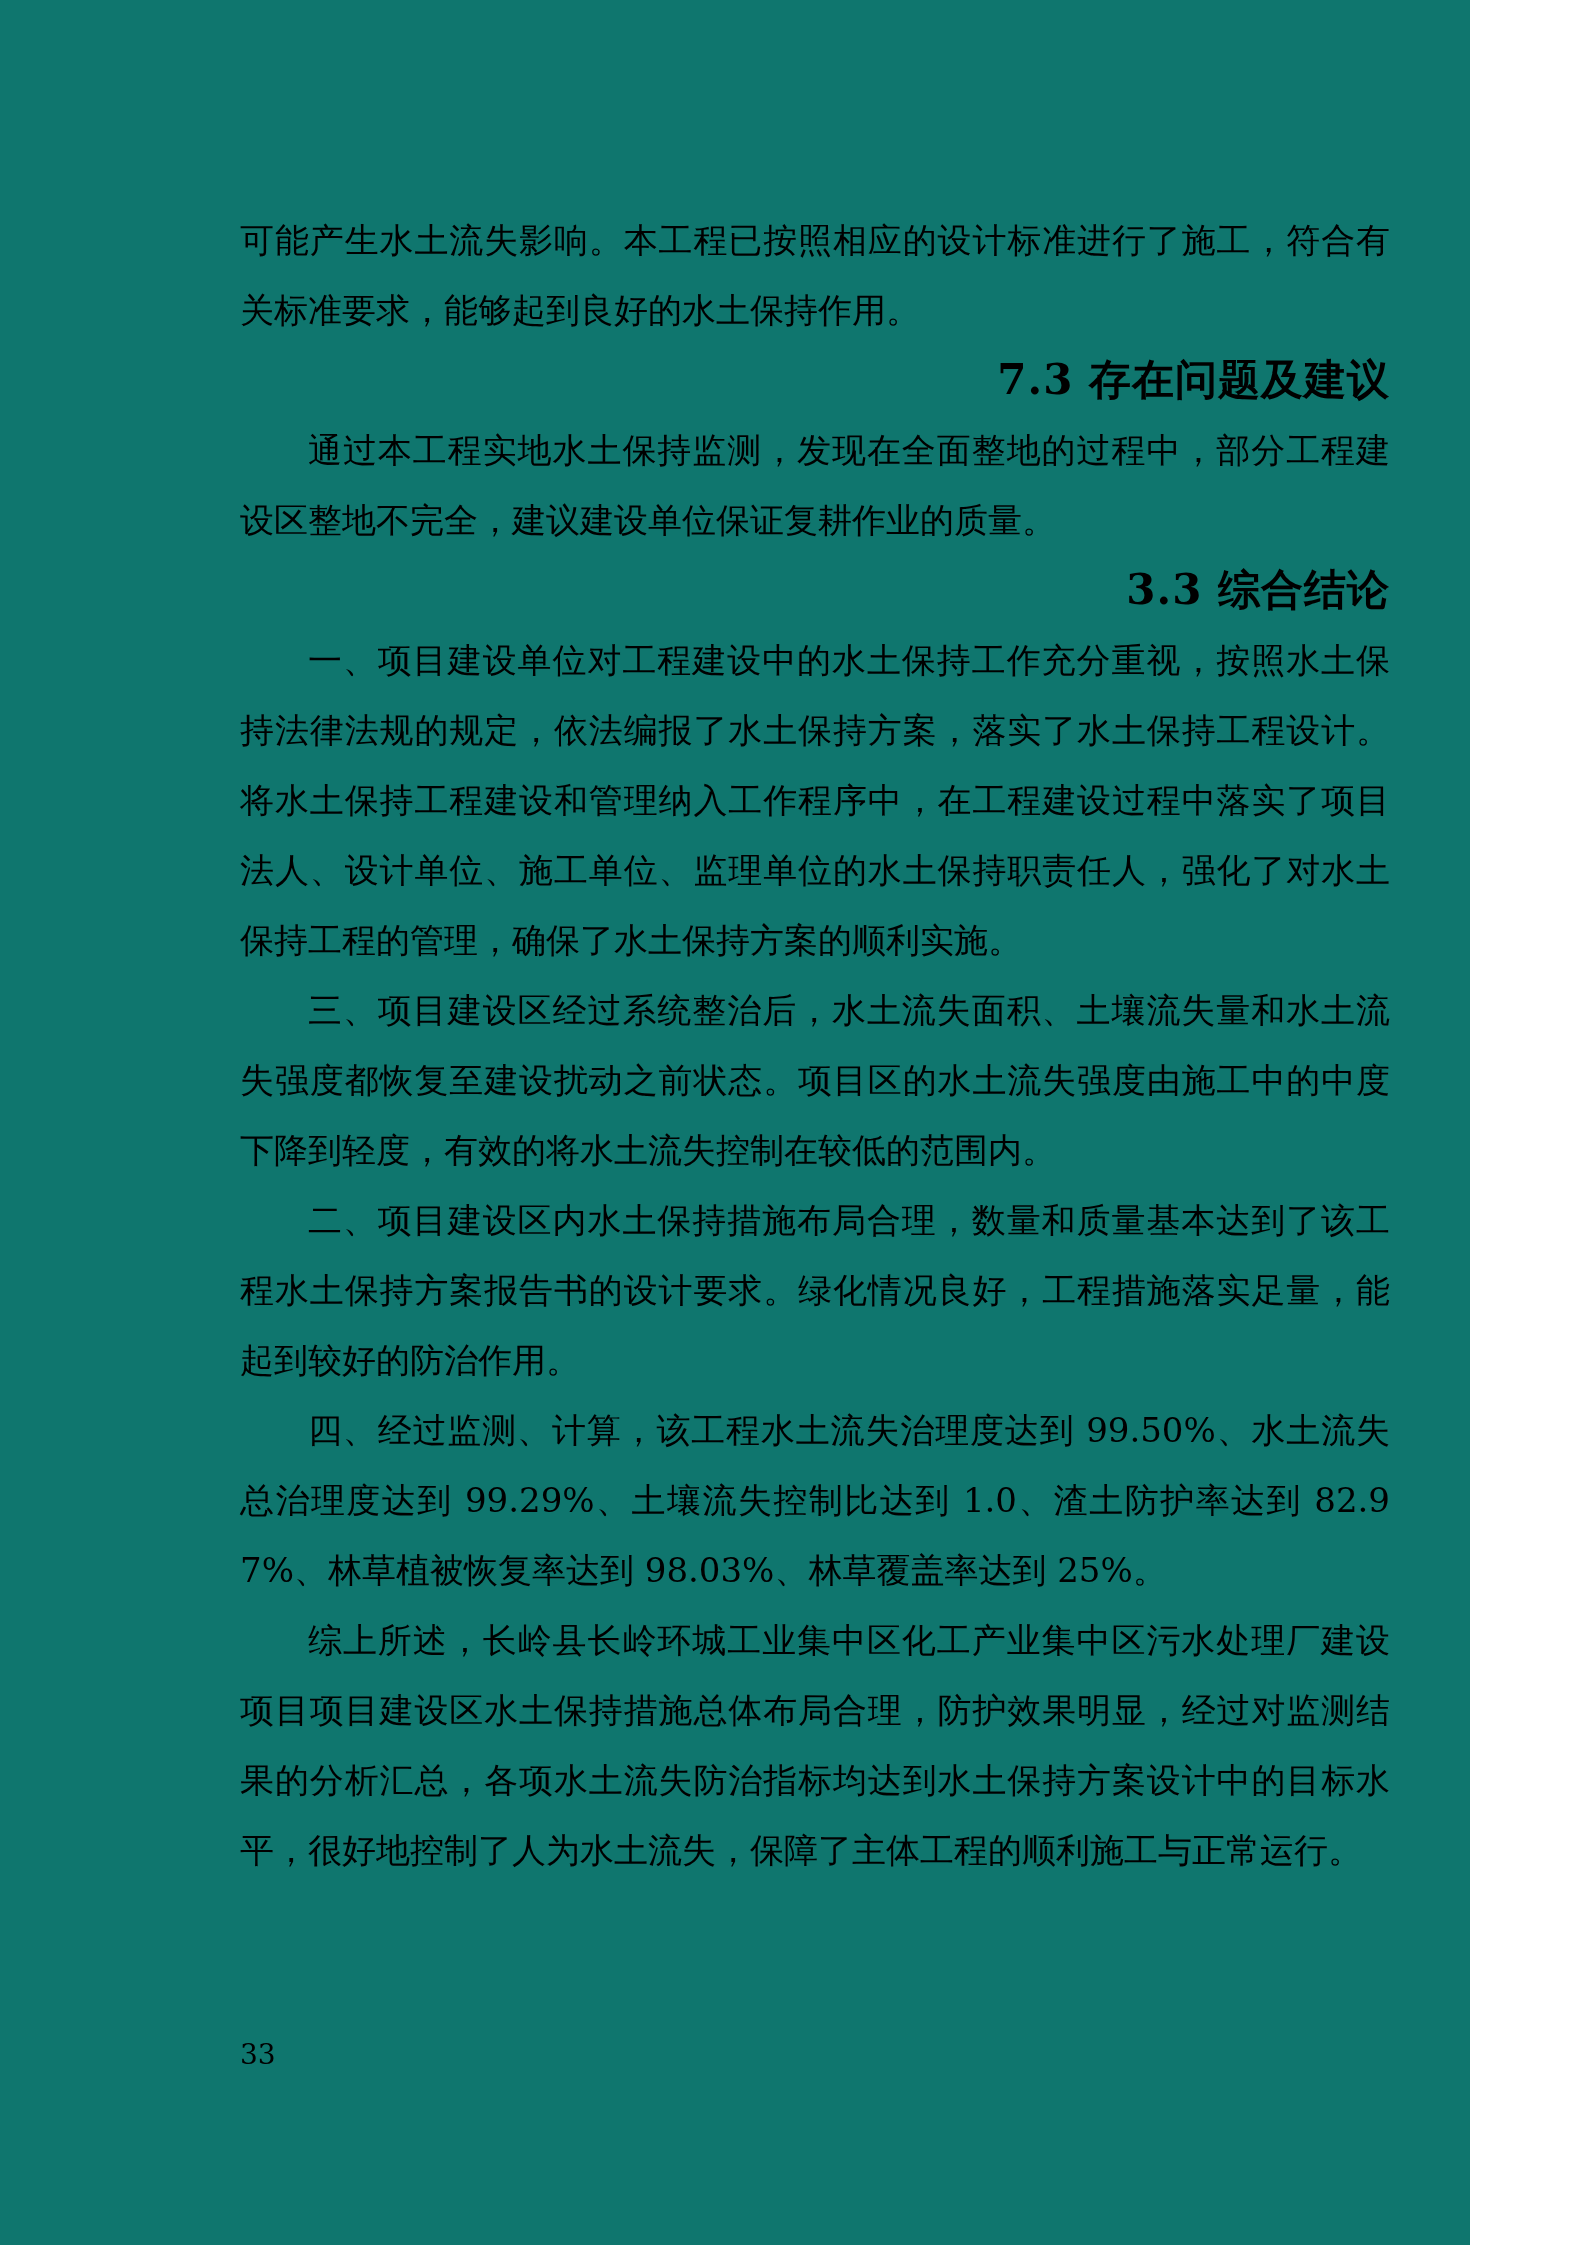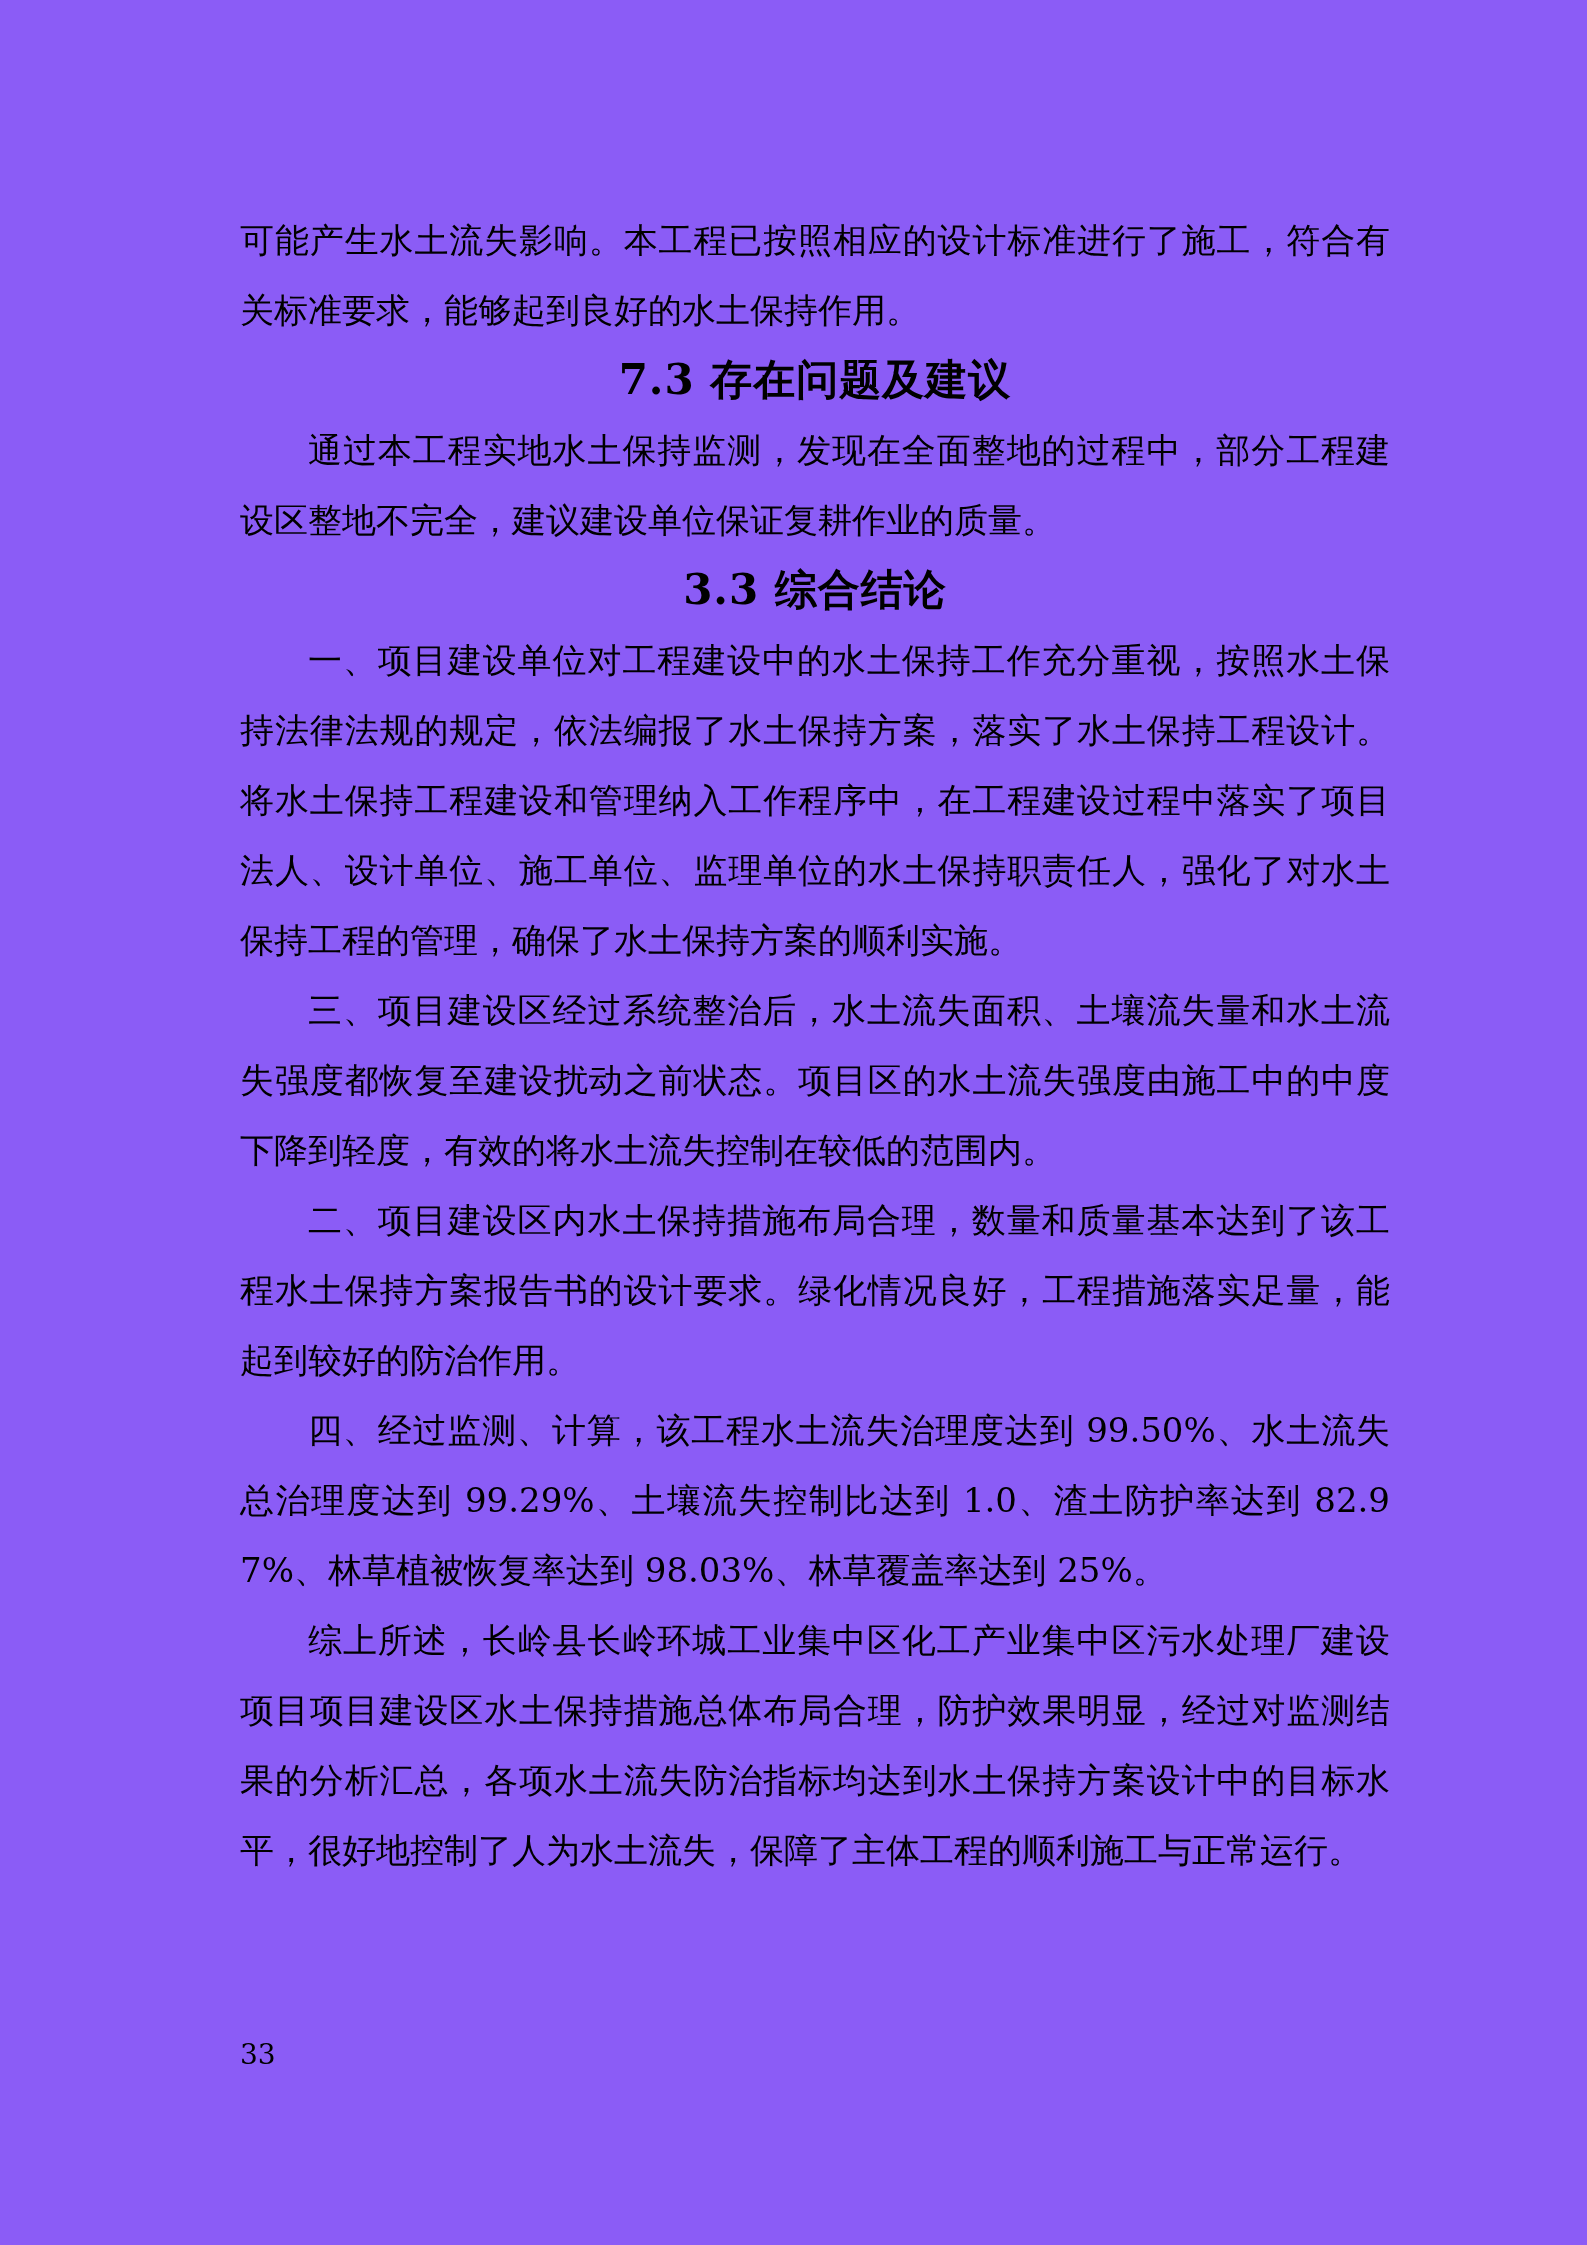--- a/index.html
+++ b/index.html
@@ -2,23 +2,23 @@
 <html lang="zh"><head>
 <meta charset="utf-8">
 <style>
   html, body {
     margin: 0;
     padding: 0;
     background: #ffffff;
   }
   .page {
     position: relative;
-    width: 1587px;
+    width: 1470px;
     height: 2245px;
-    background: #8b5cf6;
+    background: #0f766e;
     color: #000000;
     font-family: "DejaVu Serif", "Liberation Serif", serif;
     overflow: hidden;
   }
   .content {
     position: absolute;
     left: 240px;
     top: 205px;
     width: 1150px;
   }
@@ -31,21 +31,21 @@
     word-break: break-all;
   }
   .para.no-indent {
     text-indent: 0;
   }
   .heading {
     margin: 0;
     font-size: 42px;
     line-height: 70px;
     font-weight: bold;
-    text-align: center;
+    text-align: right;
     text-indent: 0;
     letter-spacing: 1px;
   }
   .page-number {
     position: absolute;
     top: 2038px;
     left: 240px;
     width: 1150px;
     text-align: left;
     font-size: 28px;

